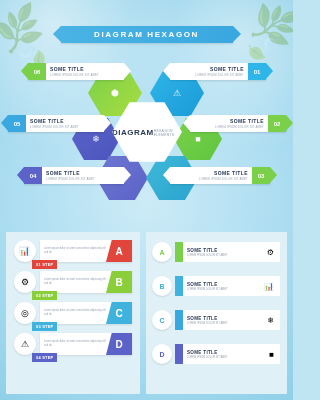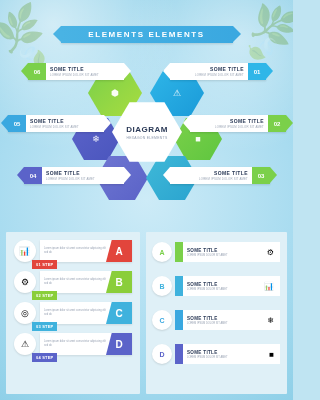--- a/index.html
+++ b/index.html
@@ -47,21 +47,21 @@
   
   .hexwrap{position:absolute;left:0;top:55px;width:293px;height:155px;}
 
   .hex{
     position:absolute;
     clip-path:polygon(25% 2%,75% 2%,100% 50%,75% 98%,25% 98%,0 50%);
   }
   .hex-core{
     left:112px;top:46px;width:70px;height:62px;
     background:#ffffff;
-    display:flex;flex-direction:column;align-items:center;justify-content:center;
+    display:flex;flex-direction:row;align-items:center;justify-content:center;
     box-shadow:0 1px 3px rgba(0,0,0,.15);
     z-index:6;
   }
   .hex-core .t1{font-size:8px;font-weight:bold;color:#2b3a57;letter-spacing:.5px;}
   .hex-core .t2{font-size:3.4px;color:#8d99ad;letter-spacing:.3px;margin-top:2px;}
 
   .petal{position:absolute;z-index:3;clip-path:polygon(25% 2%,75% 2%,100% 50%,75% 98%,25% 98%,0 50%);
          display:flex;align-items:center;justify-content:center;}
   .petal .gl{font-size:9px;color:#fff;opacity:.95;}
   .p-top-l{left:88px;top:14px;width:54px;height:48px;background:linear-gradient(135deg,#7bd04a,#a9dd3f);}
@@ -179,21 +179,21 @@
 <body>
 
 <div class="page">
 
   <span class="leaf tl">🌿</span>
   <span class="leaf tl2">🍃</span>
   <span class="leaf tr">🌿</span>
   <span class="leaf tr2">🍃</span>
 
   <div class="header">
-    <span>ELEMENTS ELEMENTS</span>
+    <span>DIAGRAM HEXAGON</span>
   </div>
 
   <div class="hexwrap">
 
     <div class="petal p-top-l">
       <span class="gl">⬢</span>
     </div>
     <div class="petal p-top-r">
       <span class="gl">⚠</span>
     </div>

